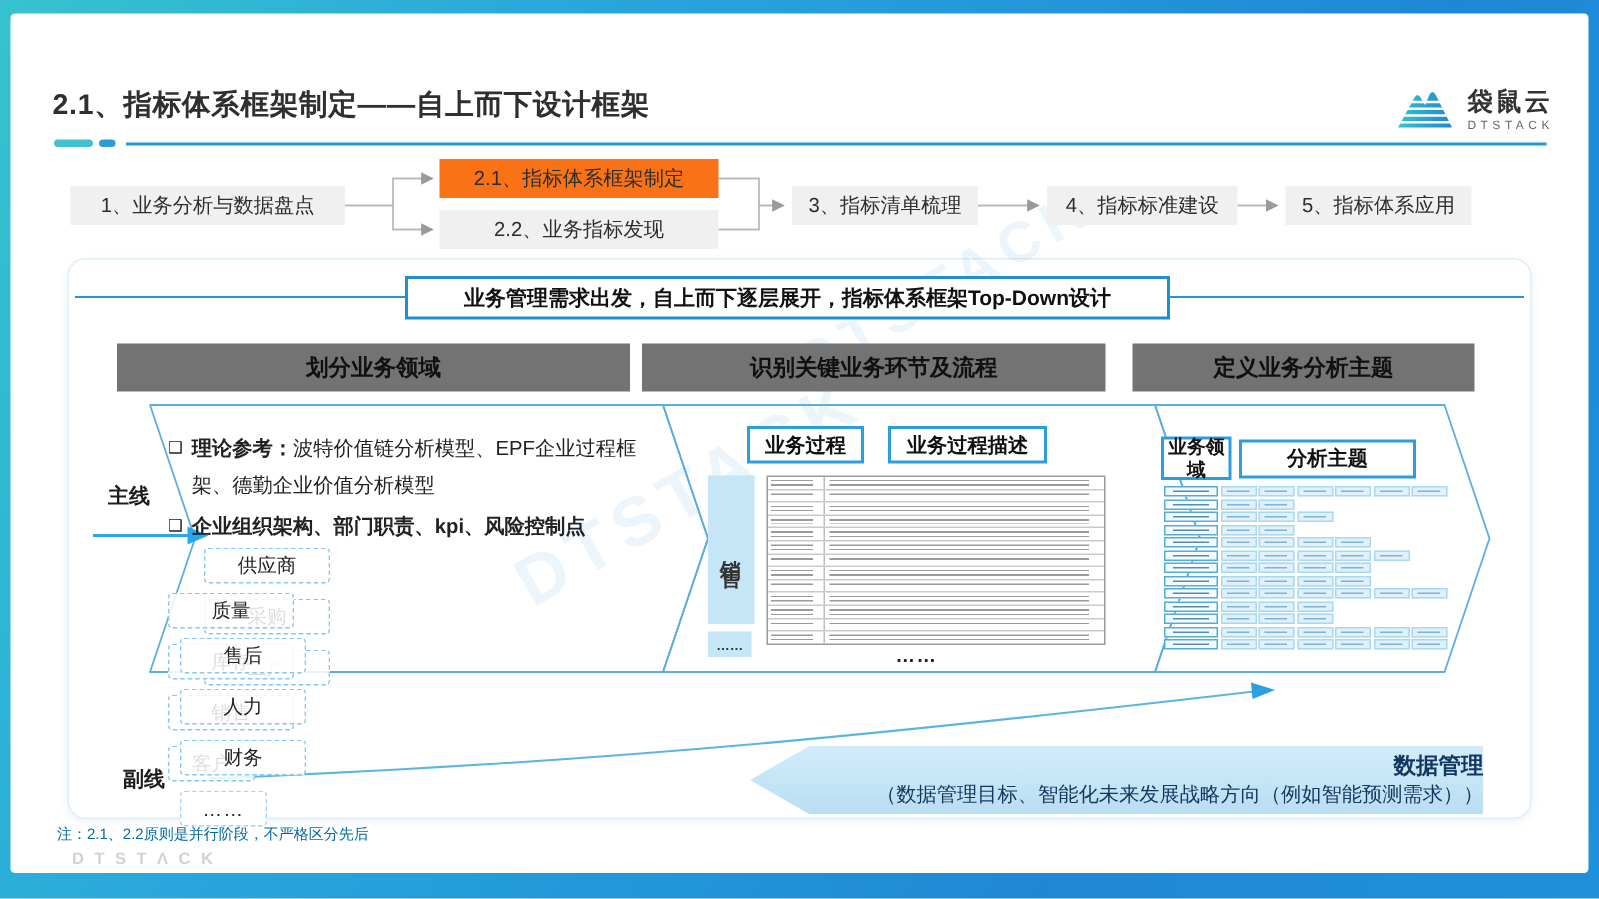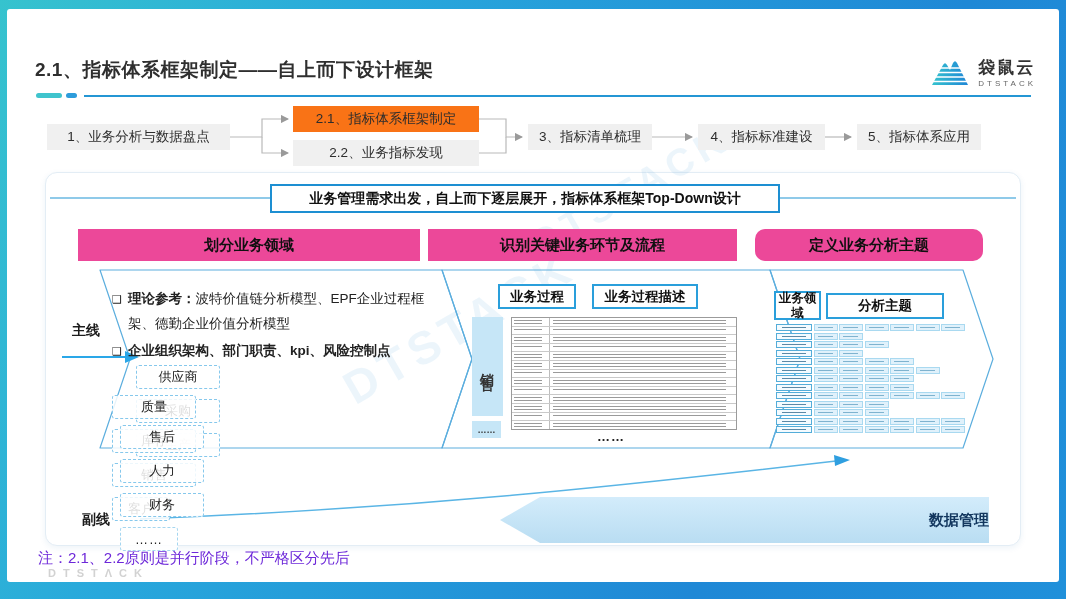--- a/index.html
+++ b/index.html
@@ -31,23 +31,23 @@
 
   .panel{position:absolute;left:45px;top:172px;width:976px;height:374px;background:#fff;
          border:1px solid #e3edf5;border-radius:12px;box-shadow:0 2px 6px rgba(30,100,160,.08);z-index:0;}
 
   svg.overlay{position:absolute;left:0;top:0;width:1066px;height:599px;pointer-events:none;z-index:1;}
 
   .banner{position:absolute;left:270px;top:184px;width:510px;height:29px;background:#fff;border:2px solid #1d8fd2;
           display:flex;align-items:center;justify-content:center;font-size:14px;font-weight:bold;color:#111;
           z-index:3;white-space:nowrap;}
 
-  .colhead{position:absolute;top:229px;height:32px;background:#ec4899;display:flex;align-items:center;
+  .colhead{position:absolute;top:229px;height:32px;background:#737373;display:flex;align-items:center;
            justify-content:center;font-size:15px;font-weight:bold;color:#101010;z-index:2;}
-  #chd1{left:78px;width:342px;} #chd2{left:428px;width:309px;} #chd3{left:755px;width:228px;border-radius:10px;}
+  #chd1{left:78px;width:342px;} #chd2{left:428px;width:309px;} #chd3{left:755px;width:228px;}
 
   .sideline{position:absolute;font-size:14px;font-weight:bold;color:#1c1c1c;z-index:3;}
   #mainline{left:72px;top:322px;} #subline{left:82px;top:511px;}
 
   .bullets{position:absolute;left:112px;top:287px;width:332px;font-size:13.5px;color:#222;line-height:1.85;z-index:2;}
   .bullets .b{display:flex;margin-bottom:2px;}
   .bullets .glyph{font-size:11px;margin-right:6px;transform:translateY(2px);}
   .bold{font-weight:bold;}
 
   .drow{position:absolute;display:flex;gap:10px;z-index:2;flex-direction:column;}
@@ -88,21 +88,21 @@
        background-size:70% 1px;background-position:center;background-repeat:no-repeat;}
 
   .dm-arrow{position:absolute;left:500px;top:497px;width:489px;height:46px;z-index:2;
             background:linear-gradient(180deg,#d3ecfb,#b9ddf2);
             clip-path:polygon(8.2% 0,100% 0,100% 100%,8.2% 100%,0 50%);
             display:flex;flex-direction:column;align-items:flex-end;justify-content:center;
             padding-left:45px;color:#12365e;}
   .dm-title{font-size:15px;font-weight:bold;}
   .dm-sub{font-size:13.5px;margin-top:1px;}
 
-  .note{position:absolute;left:38px;top:549px;font-size:15px;color:#6d28d9;z-index:2;}
+  .note{position:absolute;left:38px;top:549px;font-size:10px;color:#0369a1;z-index:2;}
   .wm{position:absolute;left:48px;top:567px;font-size:11px;font-weight:bold;letter-spacing:7px;color:#d2d2d2;z-index:2;}
 </style>
 </head>
 <body>
 
 <div class="card"></div>
 <div class="panel"></div>
 
 <span class="ghost" id="ghost1">DTSTACK</span>
 <span class="ghost" id="ghost2">DTSTACK</span>
@@ -409,16 +409,17 @@
       <span class="g3c"></span>
       <span class="g3c"></span>
       <span class="g3c"></span>
       <span class="g3c"></span>
       <span class="g3c"></span>
     </div>
   </div>
 
 <div class="dm-arrow">
   <div class="dm-title">数据管理</div>
+  <div class="dm-sub">（数据管理目标、智能化未来发展战略方向（例如智能预测需求））</div>
 </div>
 
 <div class="note">注：2.1、2.2原则是并行阶段，不严格区分先后</div>
 <div class="wm">DTSTΛCK</div>
 
 </body></html>

